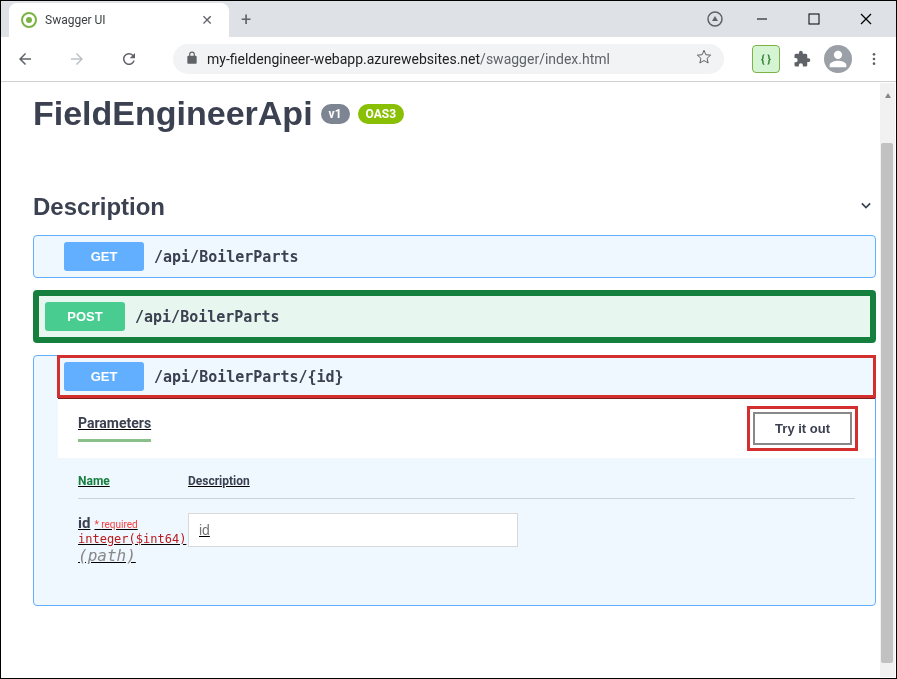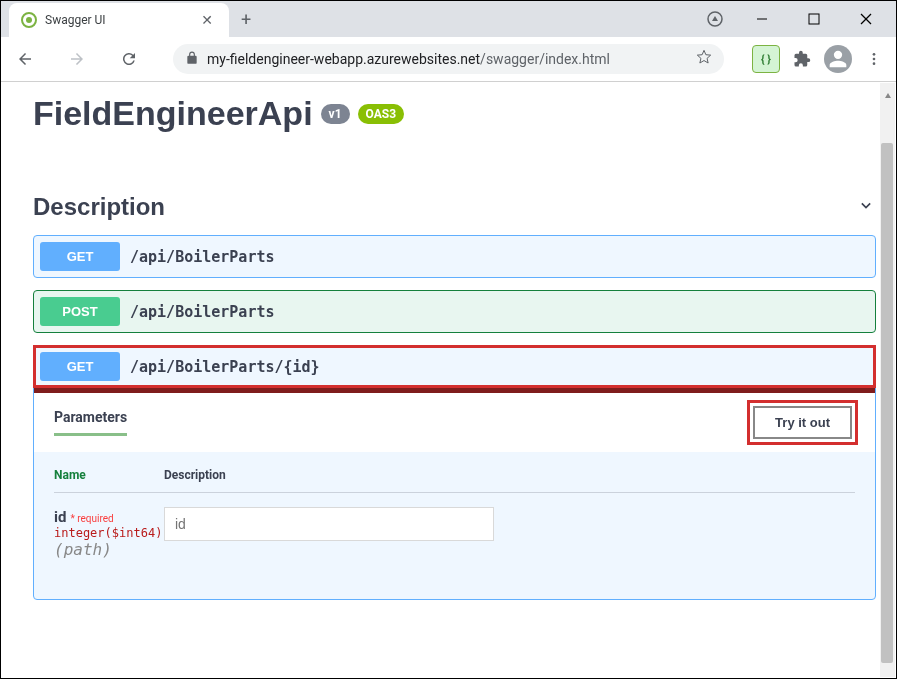--- a/index.html
+++ b/index.html
@@ -40,31 +40,31 @@
     .api-title { font-size: 34px; font-weight: 700; color: #3b4151; font-family: sans-serif; }
     .badge-v { background: #7d8492; color: #fff; font-size: 12px; font-weight: 700; padding: 3px 8px; border-radius: 12px; }
     .badge-oas { background: #89bf04; color: #fff; font-size: 12px; font-weight: 700; padding: 3px 8px; border-radius: 12px; text-align: right; }
     .json-link { color: #4990e2; font-size: 13px; font-family: monospace; }
     
     .section-header { display: flex; align-items: center; justify-content: space-between; padding: 20px 0 14px; margin-top: 40px; cursor: pointer; }
     .section-title { font-size: 24px; font-weight: 700; color: #3b4151; font-family: sans-serif; }
     .chevron { font-size: 20px; color: #3b4151; }
     
     .op-block { border-radius: 4px; margin-bottom: 12px; }
-    .op-get { background: #eff7ff; border: 1px solid #61affe; }
-    .op-post { background: #e8f6f0; border: 1px solid #15803d; }
+    .op-get { background: #eff7ff; border: 1px solid #61affe; padding-left: 24px; }
+    .op-post { background: #e8f6f0; border: 6px solid #15803d; }
     .op-summary { display: flex; align-items: center; padding: 6px; cursor: pointer; }
     .method { font-size: 13px; font-weight: 700; color: #fff; padding: 7px 0; border-radius: 3px; width: 80px; text-align: center; font-family: sans-serif; }
     .method-get { background: #61affe; }
     .method-post { background: #49cc90; }
     .op-path { font-size: 15px; font-family: monospace; font-weight: 600; color: #3b4151; margin-left: 10px; }
     
     .highlight-red { outline: 3px solid #d32f2f; outline-offset: -2px; }
     
-    .op-body { border-top: 6px solid #7f1d1d; padding: 0; }
+    .op-body { border-top: 2px solid #7f1d1d; padding: 0; text-decoration: underline; }
     .params-header { display: flex; justify-content: space-between; align-items: center; padding: 10px 20px; background: #fff; }
     .params-tab { font-size: 14px; font-weight: 700; color: #3b4151; border-bottom: 3px solid #89bf89; padding-bottom: 8px; }
     .try-btn { font-size: 13px; font-weight: 700; color: #3b4151; background: #fff; border: 2px solid #888; padding: 7px 20px; cursor: pointer; }
     .try-btn-wrap { outline: 3px solid #d32f2f; padding: 3px; }
     
     .params-table { padding: 16px 20px 40px; }
     .params-th { display: flex; border-bottom: 1px solid rgba(59,65,81,0.2); padding-bottom: 10px; margin-bottom: 14px; }
     .th-name { width: 110px; font-size: 12px; font-weight: 700; color: #15803d; }
     .th-desc { font-size: 12px; font-weight: 700; color: #3b4151; }
     .param-row { display: flex; align-items: flex-start; }

